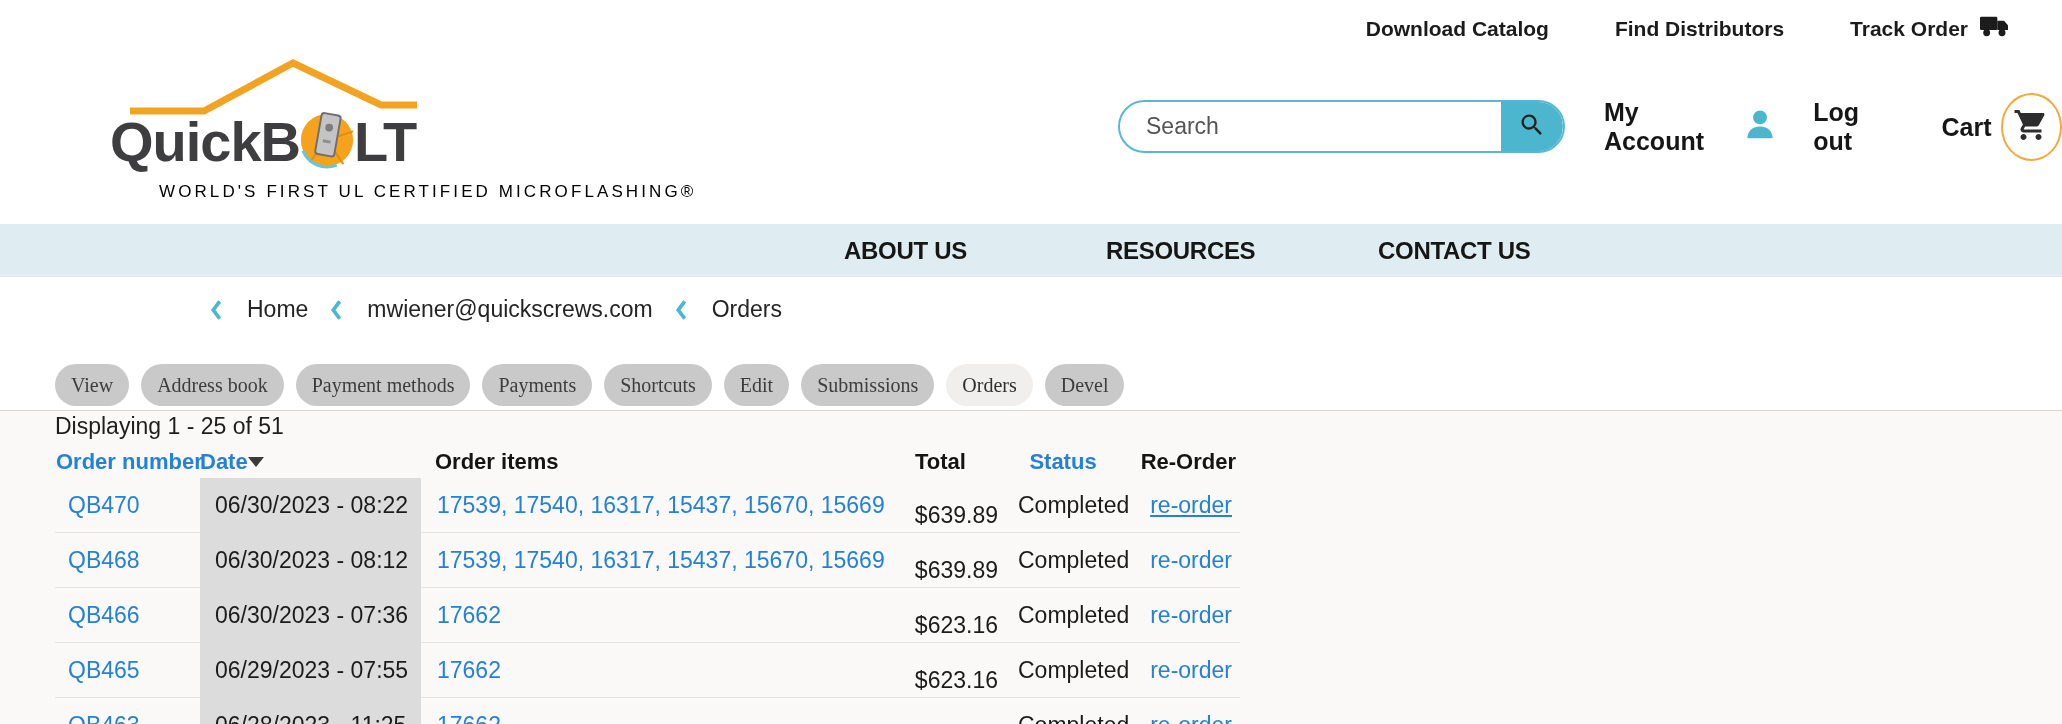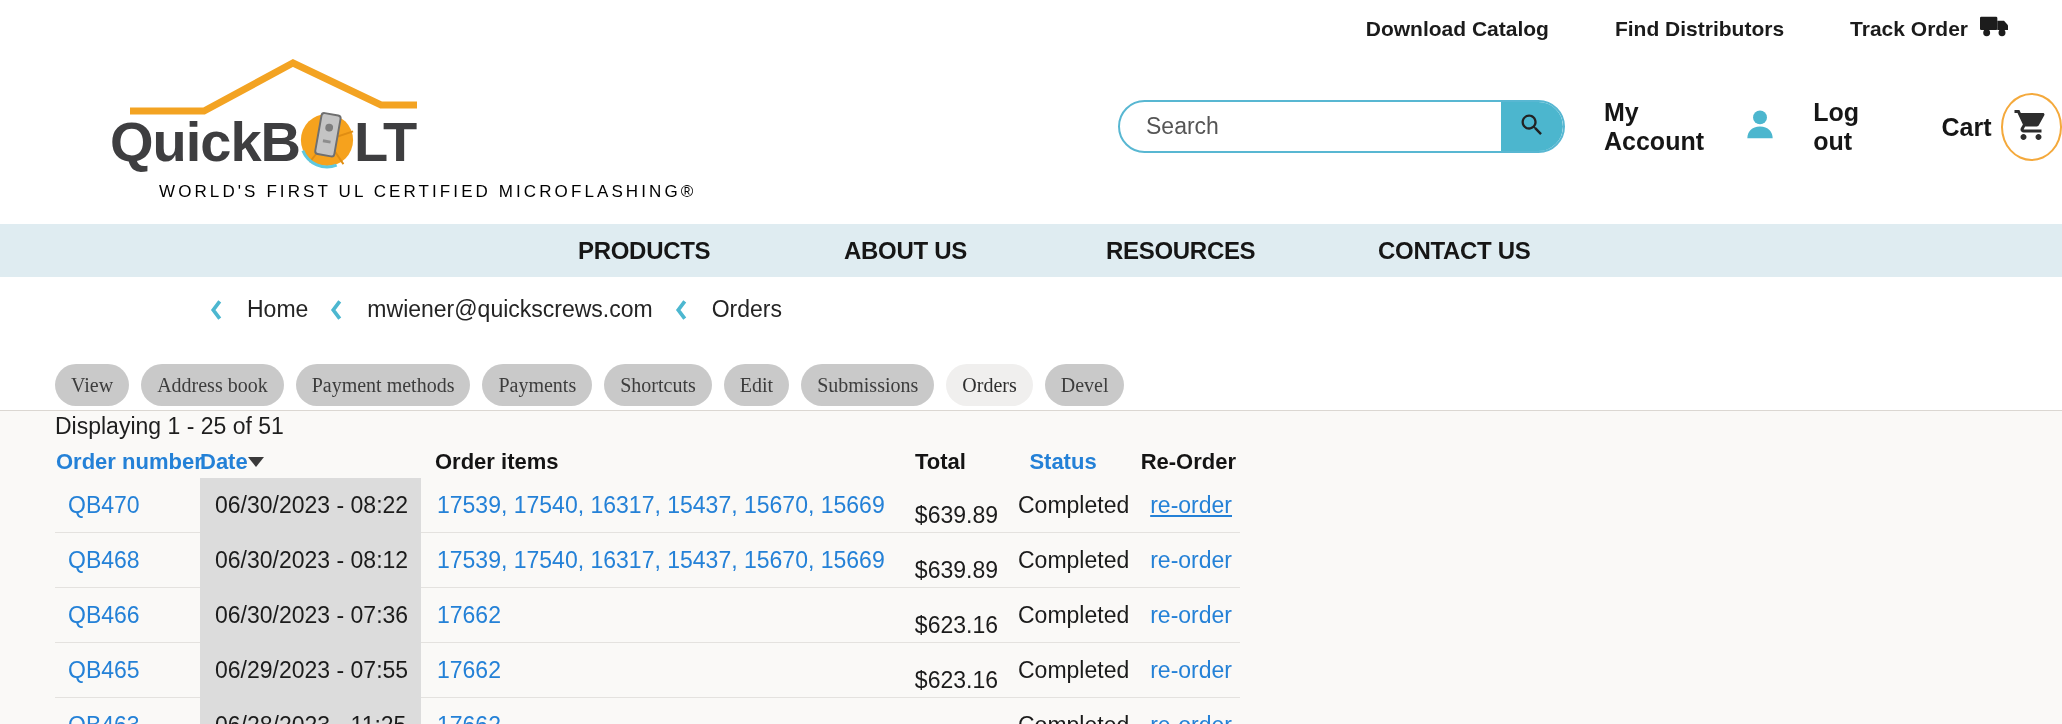--- a/index.html
+++ b/index.html
@@ -148,21 +148,20 @@
     <span class="cart-circle">
       <span>
         <svg width="36" height="36" viewBox="0 0 24 24">
           <path fill="#2d2d2d" d="M7 18c-1.1 0-1.99.9-1.99 2S5.9 22 7 22s2-.9 2-2-.9-2-2-2zM1 2v2h2l3.6 7.59-1.35 2.45c-.16.28-.25.61-.25.96 0 1.1.9 2 2 2h12v-2H7.42c-.14 0-.25-.11-.25-.25l.03-.12.9-1.63h7.45c.75 0 1.41-.41 1.75-1.03l3.58-6.49c.08-.14.12-.31.12-.47 0-.55-.45-1-1-1H5.21l-.94-2H1zm16 16c-1.1 0-1.99.9-1.99 2s.89 2 1.99 2 2-.9 2-2-.9-2-2-2z"></path>
         </svg>
       </span>
     </span>
   </div>
 
   <div class="nav">
-    <a class="nav-products">PRODUCTS</a>
     <a class="nav-about">ABOUT US</a>
     <a class="nav-resources">RESOURCES</a>
     <a class="nav-contact">CONTACT US</a>
   </div>
 
   <div class="crumbs">
     <span class="crumb-sep">
       <svg width="13" height="22" viewBox="0 0 12 20">
           <polyline points="9,2 3,10 9,18" fill="none" stroke="#4cb7d0" stroke-width="3.4"></polyline>
         </svg>

